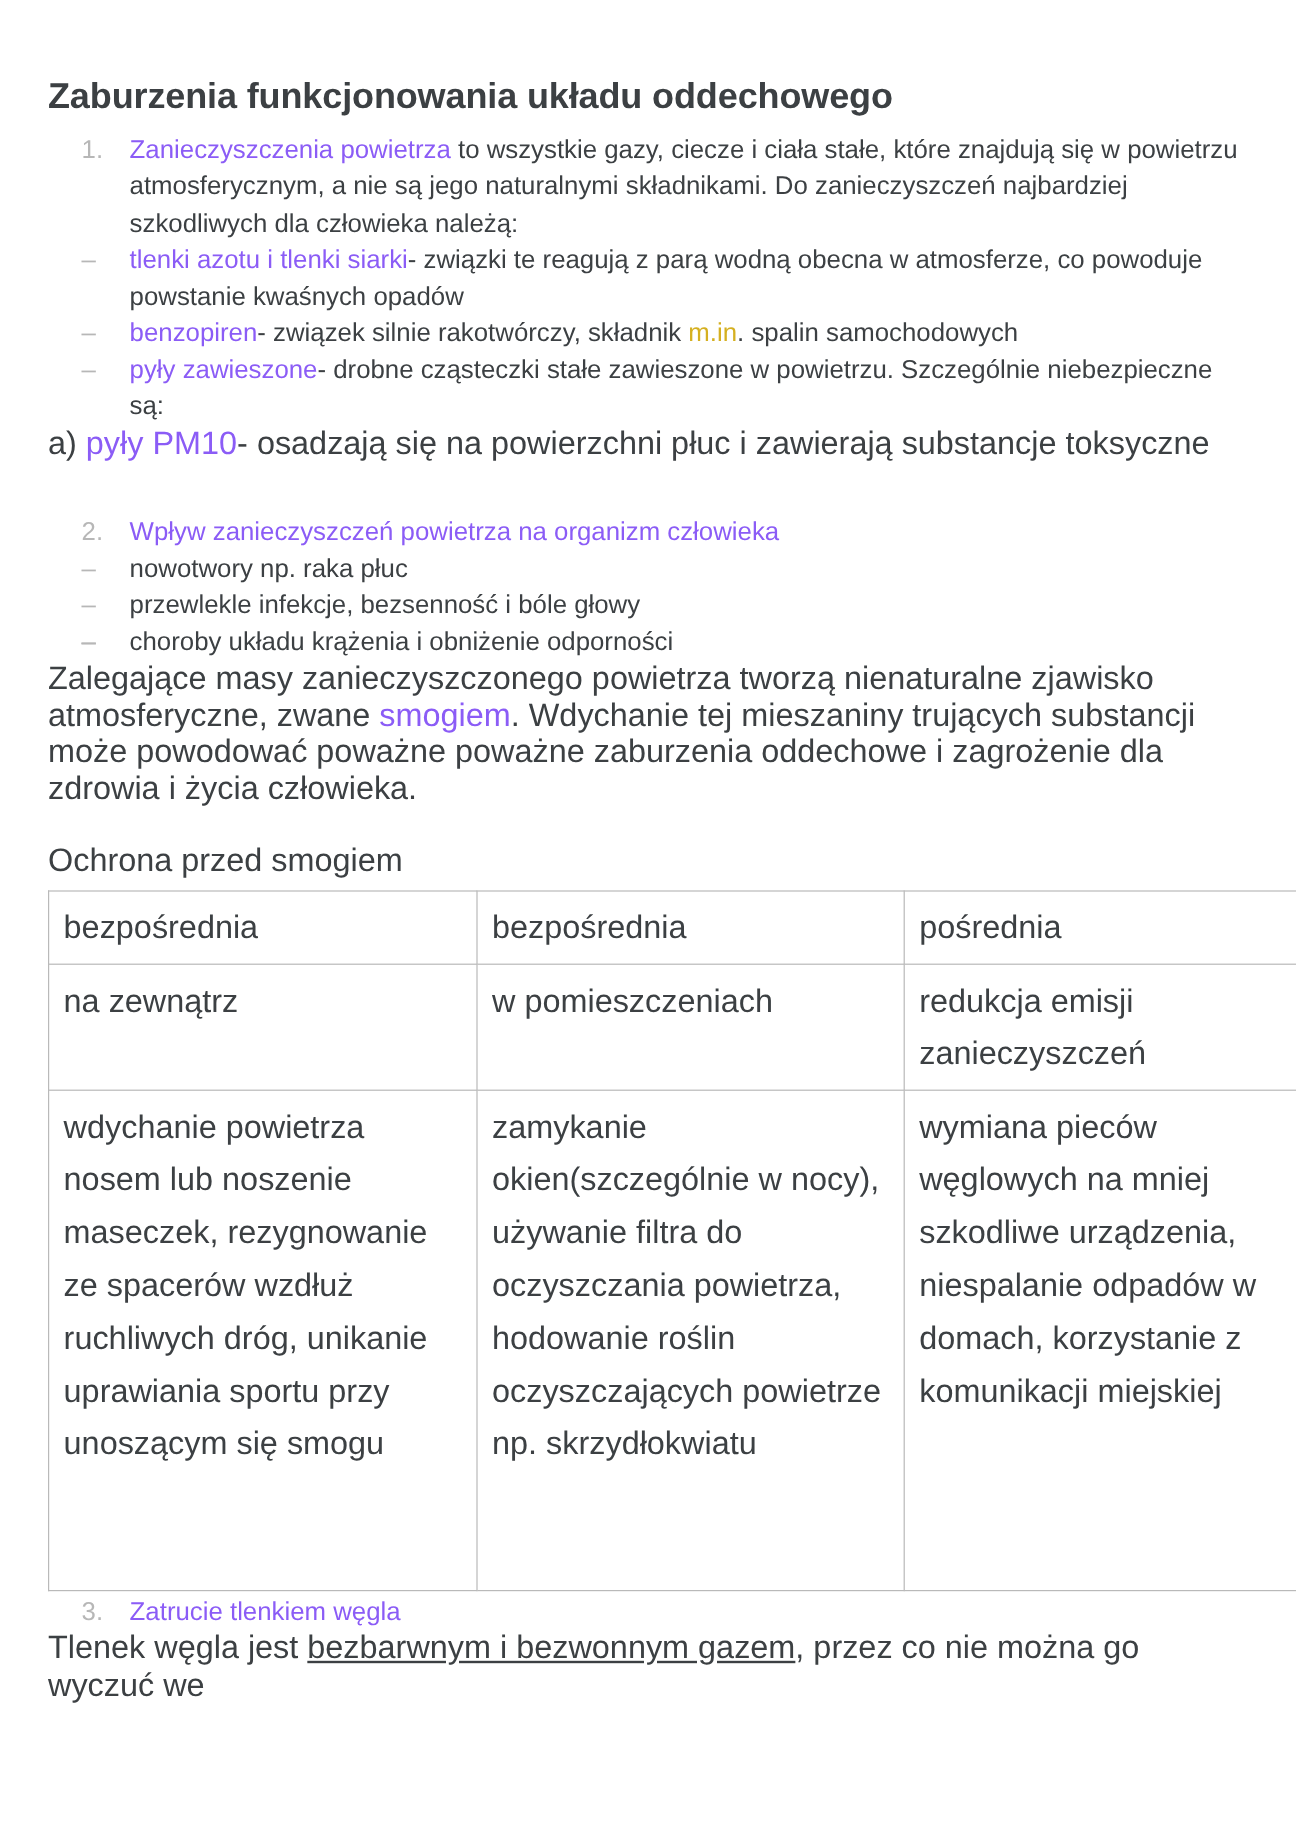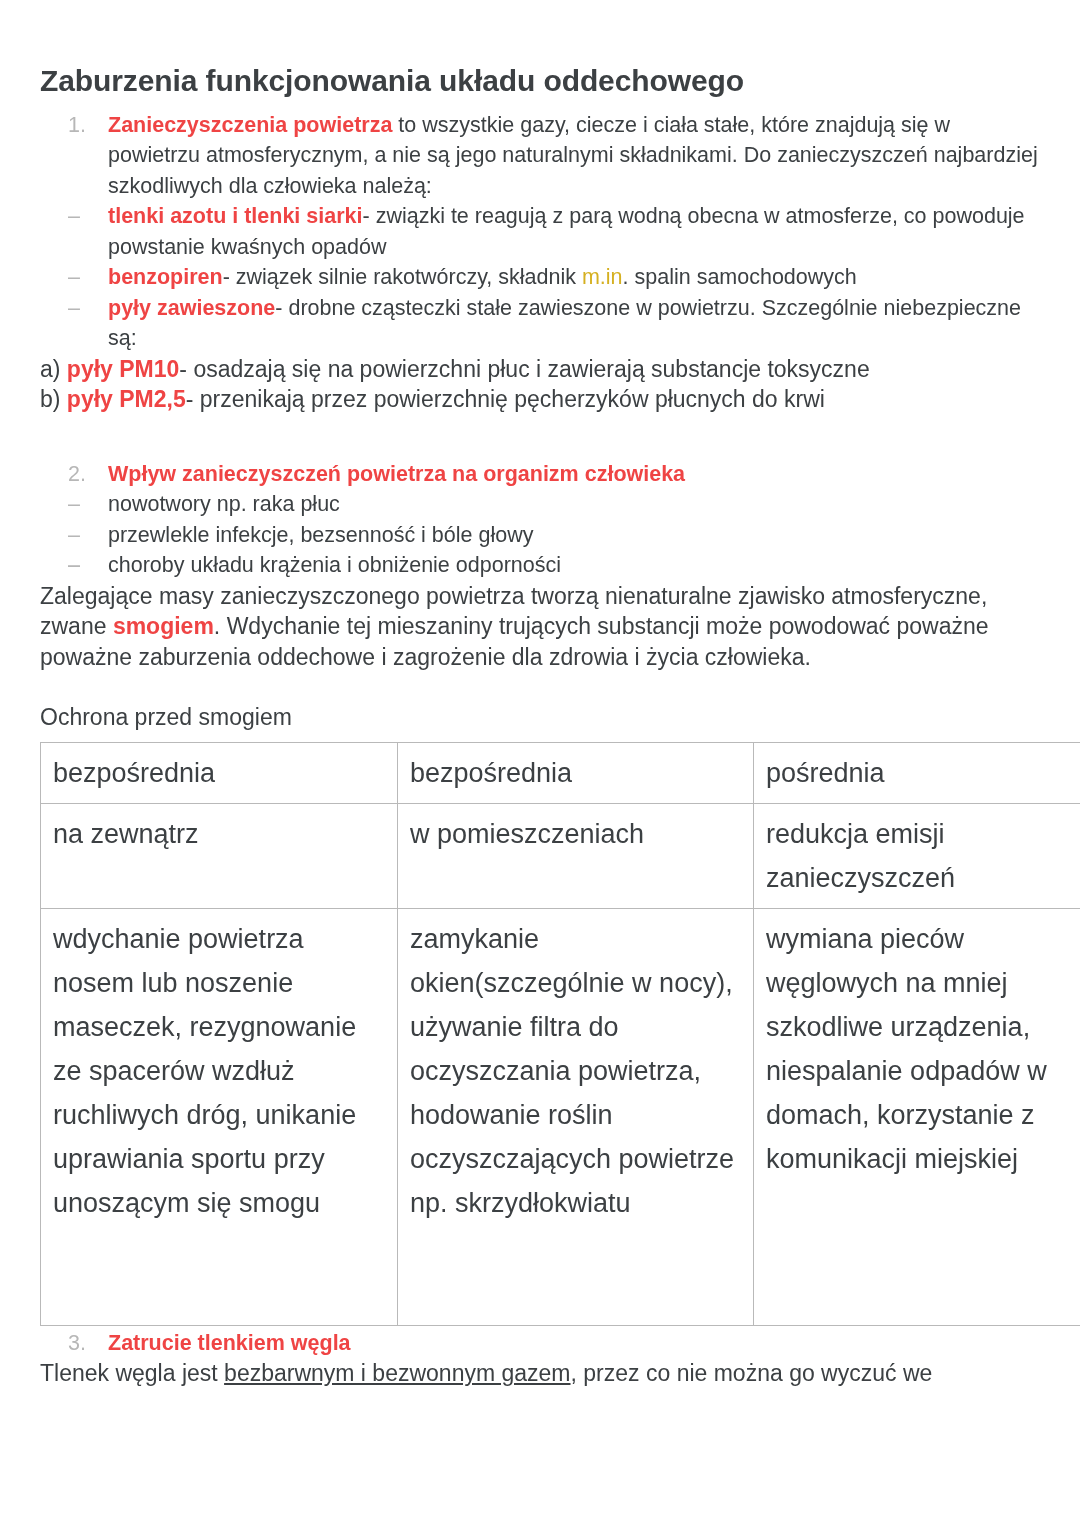--- a/index.html
+++ b/index.html
@@ -60,28 +60,28 @@
     color: #3c4043;
   }
   .dash-item .marker {
     position: absolute;
     left: 28px;
     top: 0;
     color: #b7b7b7;
     font-weight: normal;
   }
   .plain {
-    font-size: 23px;
+    font-size: 27px;
     line-height: 30.5px;
     margin: 0;
     color: #3c4043;
   }
   .spacer-md { height: 30px; }
   .spacer-lg { height: 44px; }
-  b, .b { font-weight: bold; color: #ef4444; }
+  b, .b { font-weight: normal; color: #8b5cf6; }
   .u { text-decoration: underline; text-underline-offset: 2px; }
   .hl { color: #d5b021; }
 
   table.smog {
     border-collapse: collapse;
     width: 1000px;
     margin-top: 9px;
     table-layout: fixed;
   }
   table.smog td {
@@ -127,23 +127,20 @@
 
     <div class="dash-item">
       <span class="marker">–</span>
       <span class="b">pyły zawieszone</span><span>- drobne cząsteczki stałe zawieszone w powietrzu. Szczególnie niebezpieczne są:</span>
     </div>
 
     <div class="plain">
       <span>a) </span><span class="b">pyły PM10</span><span>- osadzają się na powierzchni płuc i zawierają substancje toksyczne</span>
     </div>
 
-    <div class="plain">
-      <span>b) </span><span class="b">pyły PM2,5</span><span>- przenikają przez powierzchnię pęcherzyków płucnych do krwi</span>
-    </div>
 
     <div class="spacer-lg"></div>
 
 
     <div class="num-item">
       <span class="marker">2.</span>
       <span class="b">Wpływ zanieczyszczeń powietrza na organizm człowieka</span>
     </div>
 
     <div class="dash-item">

